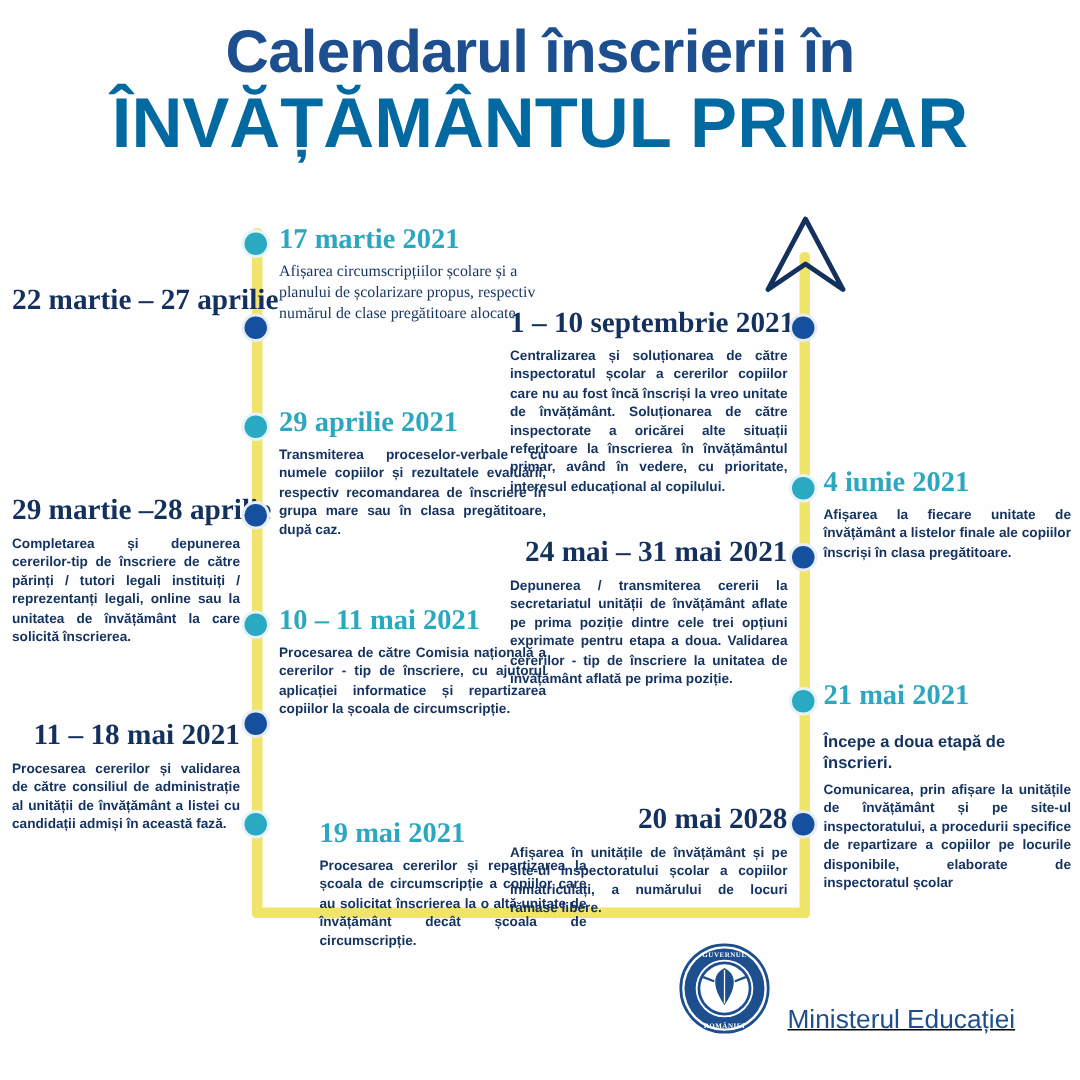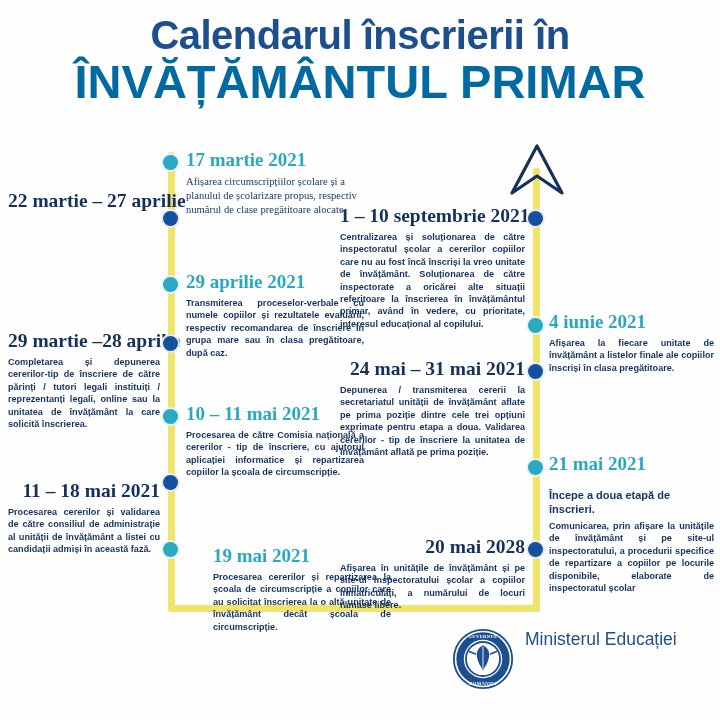--- a/index.html
+++ b/index.html
@@ -113,22 +113,23 @@
   .entry.right-align .date { text-align: right; }
   .entry.right-align { text-align: right; }
   .entry.right-align .body { text-align: justify; }
 
   
   .footer {
     position: absolute;
     left: 452px;
     top: 628px;
     display: flex;
-    align-items: flex-start;
+    align-items: flex-end;
     gap: 11px;
+    text-decoration: underline;
   }
   .seal { width: 62px; height: 62px; flex: 0 0 auto; }
   .ministry {
     font-family: "Liberation Sans", sans-serif;
     font-size: 17.5px;
     line-height: 22px;
     color: #1d4f8f;
   }
 </style>
 </head>

